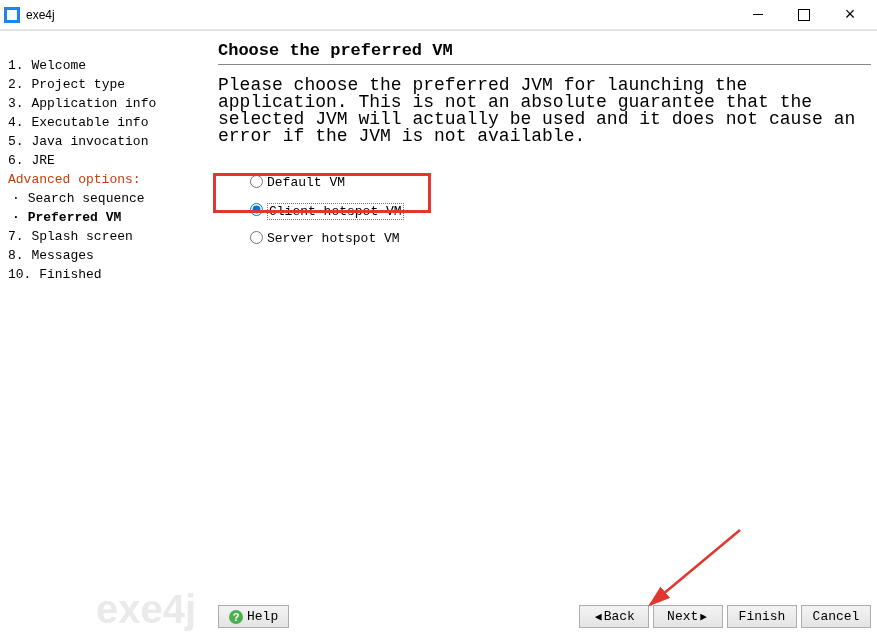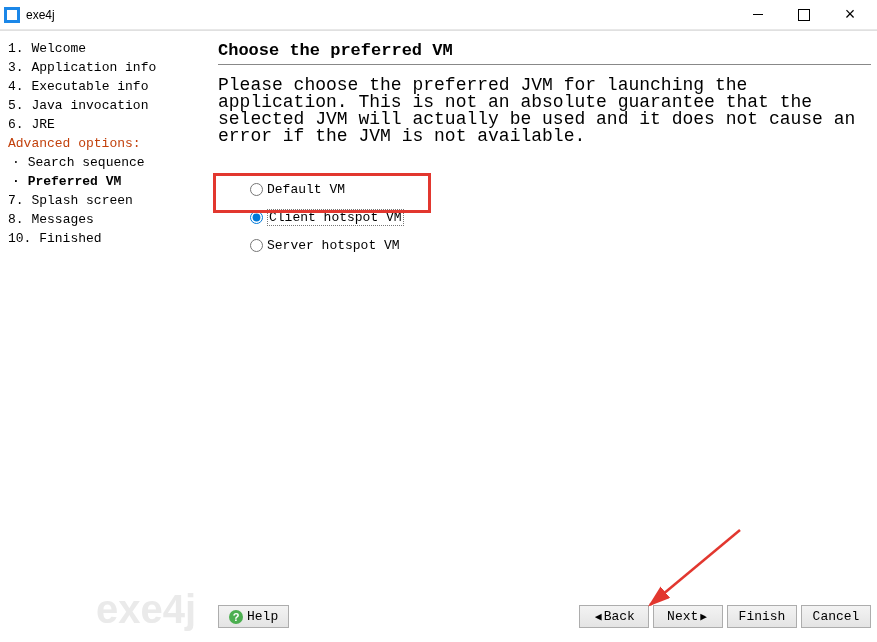--- a/index.html
+++ b/index.html
@@ -43,21 +43,21 @@
     .win-min::after { content: ''; width: 10px; height: 1px; background: #000; }
     .win-max::after { content: ''; width: 10px; height: 10px; border: 1px solid #000; }
     .win-close { font-size: 18px; font-weight: 300; }
     .main-area {
       display: flex;
       height: calc(100% - 30px);
       border-top: 1px solid #e0e0e0;
     }
     .sidebar {
       width: 210px;
-      padding: 8px 4px 8px 4px;
+      padding: 25px 4px 8px 4px;
       background: #fff;
       position: relative;
     }
     .sidebar ol { list-style: none; }
     .sidebar li {
       padding: 1px 0 1px 4px;
       font-size: 13px;
       line-height: 17px;
       white-space: nowrap;
     }
@@ -96,21 +96,21 @@
       margin-bottom: 12px;
     }
     .page-desc {
       font-size: 18px;
       line-height: 17px;
       margin-bottom: 30px;
     }
     .radio-group { padding-left: 32px; }
     .radio-row {
       display: flex;
-      align-items: center;
+      align-items: flex-start;
       height: 28px;
       font-size: 13px;
     }
     .radio-row input[type="radio"] {
       margin-right: 4px;
       accent-color: #0078d7;
     }
     .radio-row label { cursor: default; }
     .radio-row.selected label {
       border: 1px dotted #777;
@@ -173,20 +173,21 @@
     <div class="win-control win-min"></div>
     <div class="win-control win-max"></div>
     <div class="win-control win-close">×</div>
   </div>
 </div>
 
 <div class="main-area">
   <div class="sidebar">
     <ol>
       <li class="step"><span>1.</span> <span>Welcome</span></li>
+      <li class="step"><span>2.</span> <span>Project type</span></li>
       <li class="step"><span>3.</span> <span>Application info</span></li>
       <li class="step"><span>4.</span> <span>Executable info</span></li>
       <li class="step"><span>5.</span> <span>Java invocation</span></li>
       <li class="step"><span>6.</span> <span>JRE</span></li>
       <li class="advanced-label">Advanced options:</li>
       <li class="sub-item"><span>·</span> <span>Search sequence</span></li>
       <li class="sub-item current"><span>·</span> <span>Preferred VM</span></li>
       <li class="step"><span>7.</span> <span>Splash screen</span></li>
       <li class="step"><span>8.</span> <span>Messages</span></li>
       <li class="step"><span>10.</span> <span>Finished</span></li>

